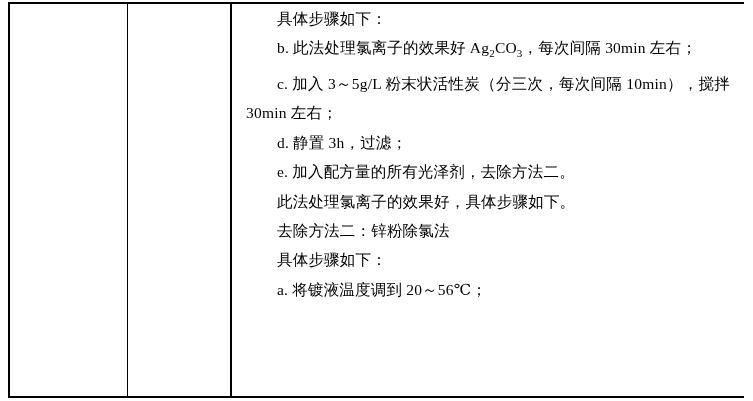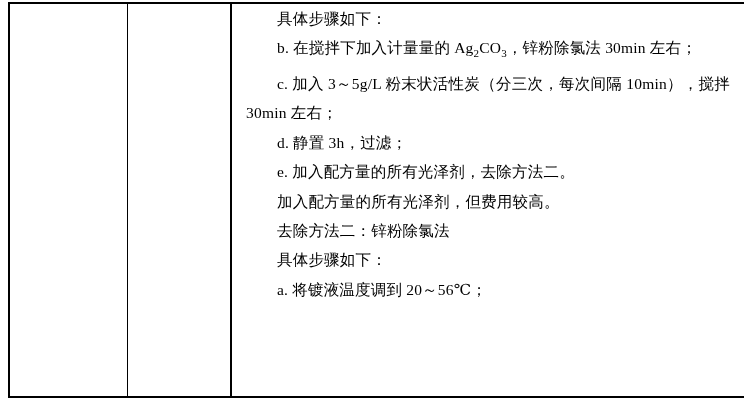--- a/index.html
+++ b/index.html
@@ -89,29 +89,29 @@
 
     <div class="col-narrow-b">
       <span></span>
     </div>
 
     <div class="col-main body-text">
 
       <p class="p indent">具体步骤如下：</p>
 
 
-      <p class="p indent"><span>b. 在搅拌下加入计量量的 Ag</span><span class="sub">2</span><span>CO</span><span class="sub">3</span><span>，锌粉除氯法 30min 左右；</span></p>
+      <p class="p indent"><span>b. 此法处理氯离子的效果好 Ag</span><span class="sub">2</span><span>CO</span><span class="sub">3</span><span>，每次间隔 30min 左右；</span></p>
 
       <p class="p indent wrap">c. 加入 3～5g/L 粉末状活性炭（分三次，每次间隔 10min），搅拌 30min 左右；</p>
 
       <p class="p indent">d. 静置 3h，过滤；</p>
 
       <p class="p indent">e. 加入配方量的所有光泽剂，去除方法二。</p>
 
-      <p class="p indent">加入配方量的所有光泽剂，但费用较高。</p>
+      <p class="p indent">此法处理氯离子的效果好，具体步骤如下。</p>
 
       <p class="p indent bold">去除方法二：锌粉除氯法</p>
 
 
       <p class="p indent">具体步骤如下：</p>
 
       <p class="p indent">a. 将镀液温度调到 20～56℃；</p>
 
     </div>
   </div>

